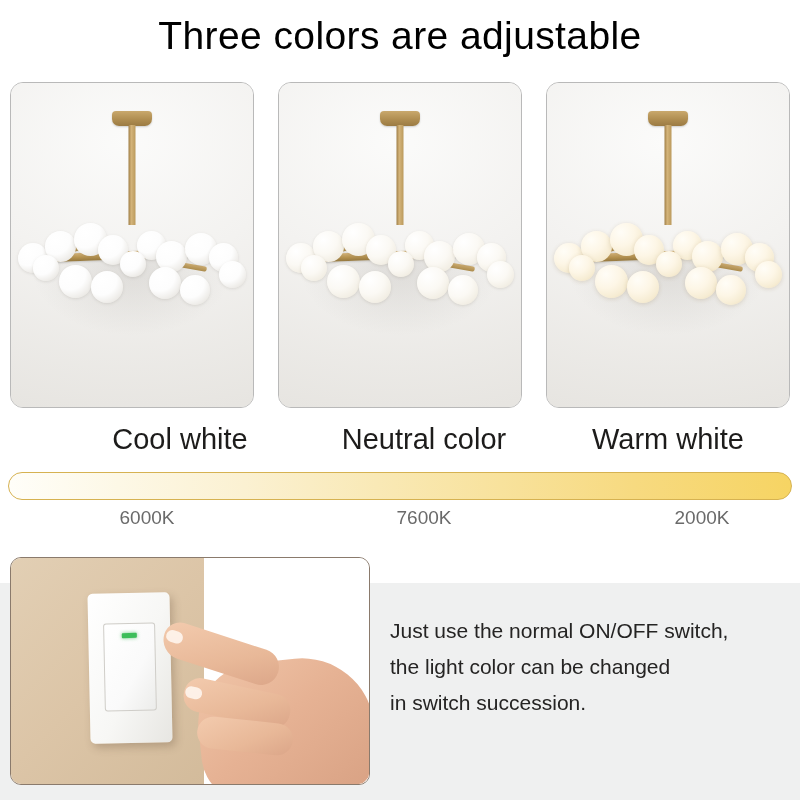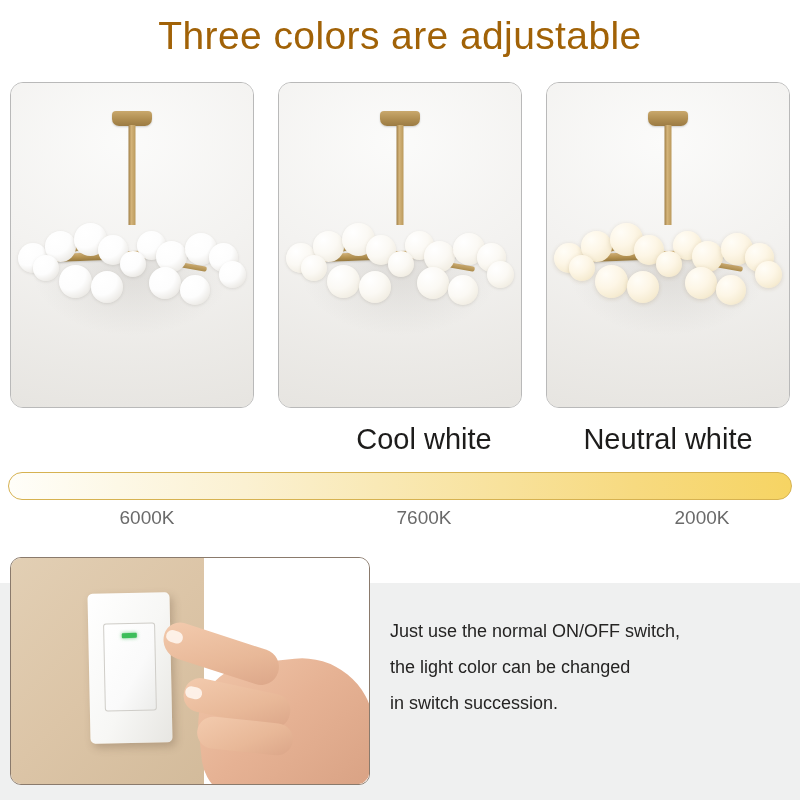--- a/index.html
+++ b/index.html
@@ -18,21 +18,21 @@
   
   .page-title {
     position: absolute;
     top: 8px;
     left: 0;
     width: 800px;
     text-align: center;
     font-size: 39px;
     font-weight: 400;
     letter-spacing: 0.4px;
-    color: #a16207;
+    color: #000000;
     line-height: 56px;
     white-space: nowrap;
   }
 
   
   .panels-row {
     position: absolute;
     top: 82px;
     left: 10px;
     width: 780px;
@@ -331,21 +331,21 @@
   }
 
   
   .desc {
     position: absolute;
     left: 390px;
     top: 613px;
     width: 400px;
   }
   .desc-line {
-    font-size: 18px;
+    font-size: 21px;
     color: #252423;
     line-height: 36px;
     white-space: nowrap;
   }
 </style>
 </head>
 <body>
 
 <div class="page-title">Three colors are adjustable</div>
 
@@ -435,21 +435,22 @@
       <div class="globe g-warm" style="left:86%;top:178px;width:27px;height:27px;"></div>
       <div class="globe g-warm" style="left:9%;top:172px;width:26px;height:26px;"></div>
       <div class="globe g-warm" style="left:45%;top:168px;width:26px;height:26px;"></div>
     </div>
   </div>
 
 </div>
 
 <div class="labels-row">
   <div class="caption">Cool white</div>
-  <div class="caption">Neutral white</div>
+  <div class="caption">Neutral color</div>
+  <div class="caption">Warm white</div>
 </div>
 
 <div class="temp-bar"></div>
 
 <div class="kelvin-row">
   <div class="kelvin k0">6000K</div>
   <div class="kelvin k1">7600K</div>
   <div class="kelvin k2">2000K</div>
 </div>
 

